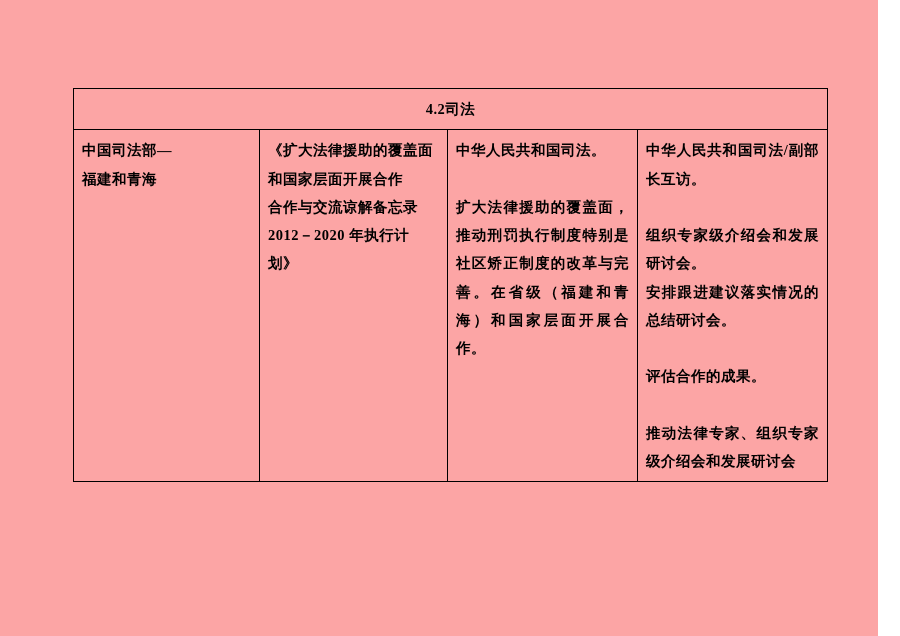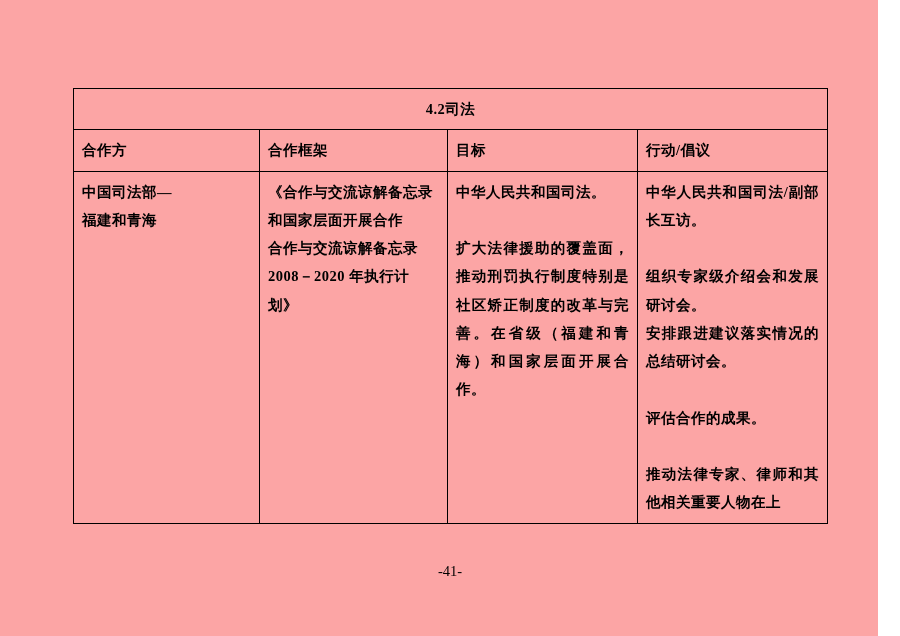--- a/index.html
+++ b/index.html
@@ -88,47 +88,40 @@
       <col class="col-a">
       <col class="col-b">
       <col class="col-c">
       <col class="col-d">
     </colgroup>
     <tbody>
       <tr>
         <td class="title-cell" colspan="4">4.2司法</td>
       </tr>
       <tr>
-        <td class="header-cell">合作方</td>
-        <td class="header-cell">合作框架</td>
-        <td class="header-cell">目标</td>
-        <td class="header-cell">行动/倡议</td>
-      </tr>
-      <tr>
         <td class="body-cell">
           <p>中国司法部—</p>
           <p>福建和青海</p>
         </td>
         <td class="body-cell">
-          <p>《合作与交流谅解备忘录</p>
+          <p>《扩大法律援助的覆盖面</p>
           <p>和国家层面开展合作</p>
           <p>合作与交流谅解备忘录</p>
-          <p>2008－2020 年执行计</p>
+          <p>2012－2020 年执行计</p>
           <p>划》</p>
         </td>
         <td class="body-cell just">
           <p>中华人民共和国司法。</p>
           <p class="gap">扩大法律援助的覆盖面，推动刑罚执行制度特别是社区矫正制度的改革与完善。在省级（福建和青海）和国家层面开展合作。</p>
         </td>
         <td class="body-cell just">
           <p>中华人民共和国司法/副部长互访。</p>
           <p class="gap">组织专家级介绍会和发展研讨会。</p>
           <p>安排跟进建议落实情况的总结研讨会。</p>
           <p class="gap">评估合作的成果。</p>
-          <p class="gap">推动法律专家、律师和其他相关重要人物在上</p>
+          <p class="gap">推动法律专家、组织专家级介绍会和发展研讨会</p>
         </td>
       </tr>
     </tbody>
   </table>
 
-  <div class="page-number">-41-</div>
 
 </div>
 
 </body></html>

